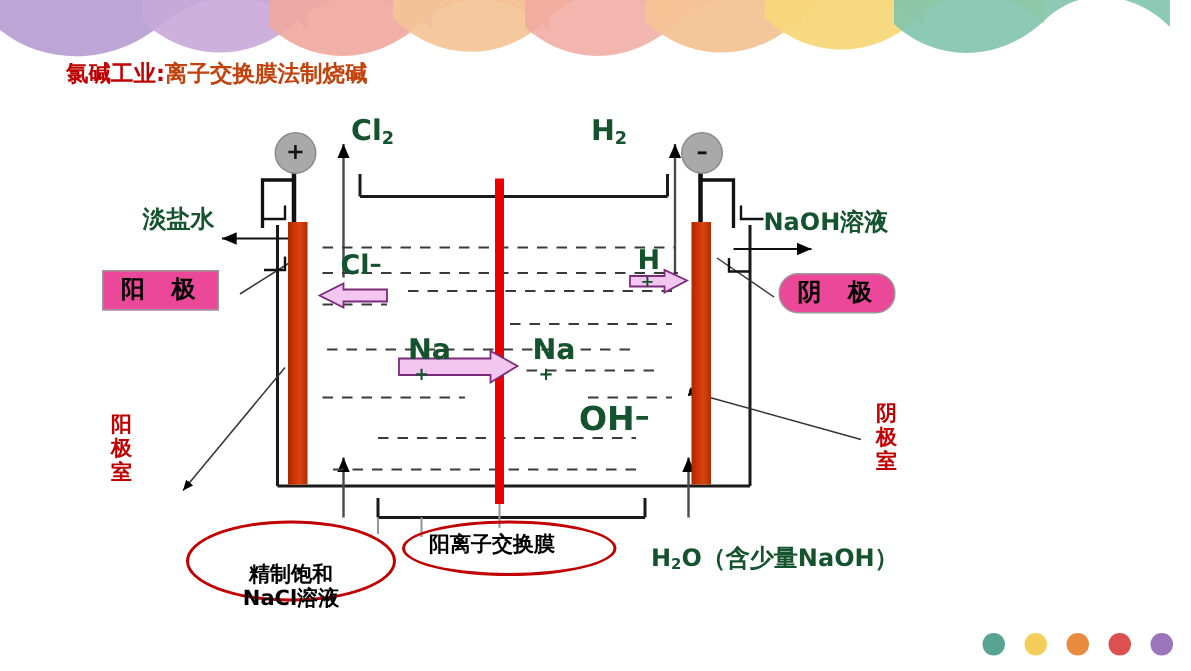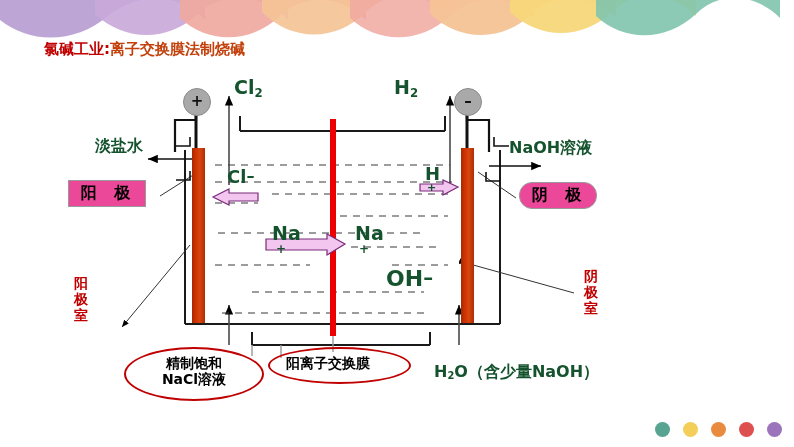--- a/index.html
+++ b/index.html
@@ -251,21 +251,21 @@
   <div class="lbl" style="left:425px;top:165px;font-size:18px;">
     <span>H</span>
   </div>
   <div class="lbl" style="left:427px;top:182px;font-size:11px;">+</div>
 
   <div class="lbl" style="left:352px;top:268px;font-size:22px;margin-left:34px;">
     <span>OH</span><span class="sup-minus">–</span>
   </div>
 
   <div class="ellipse" style="left:124px;top:347px;width:140px;height:54px;"></div>
-  <div class="ellipse-text" style="left:126px;top:355px;width:136px;">精制饱和
+  <div class="ellipse-text" style="left:126px;top:375px;width:136px;">精制饱和
 NaCl溶液</div>
 
   <div class="ellipse" style="left:268px;top:347px;width:143px;height:37px;"></div>
   <div class="ellipse-text" style="left:270px;top:356px;width:116px;font-family:Liberation Mono, monospace;">阳离子交换膜</div>
 
   <div class="lbl" style="left:434px;top:364px;font-size:16px;">
     <span>H</span><span class="sub">2</span><span>O（含少量NaOH）</span>
   </div>
 
   <div class="dotrow" style="left:655px;top:422px;width:125px;height:16px;">

